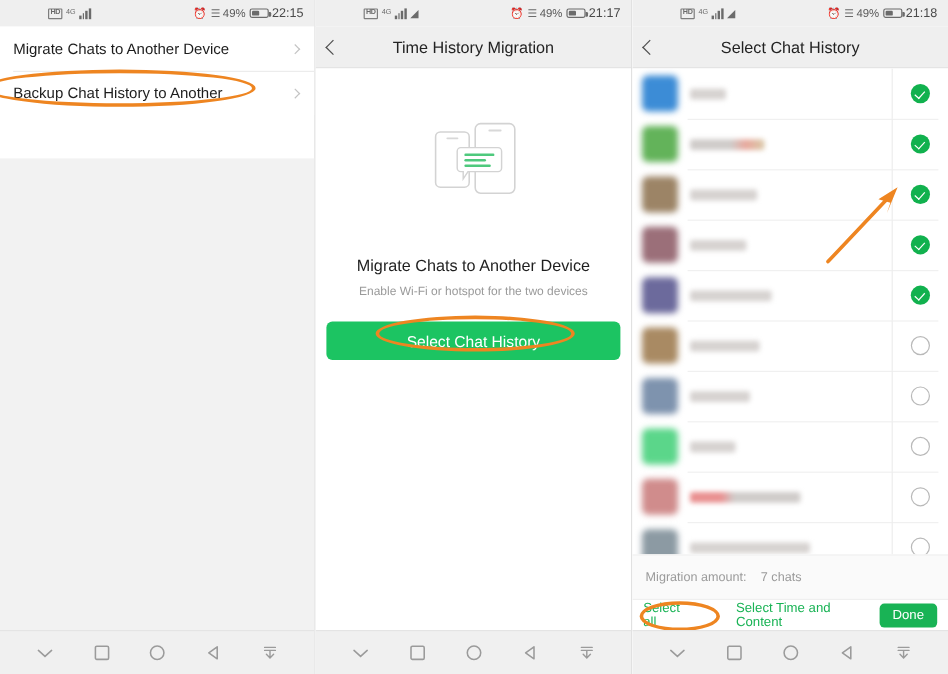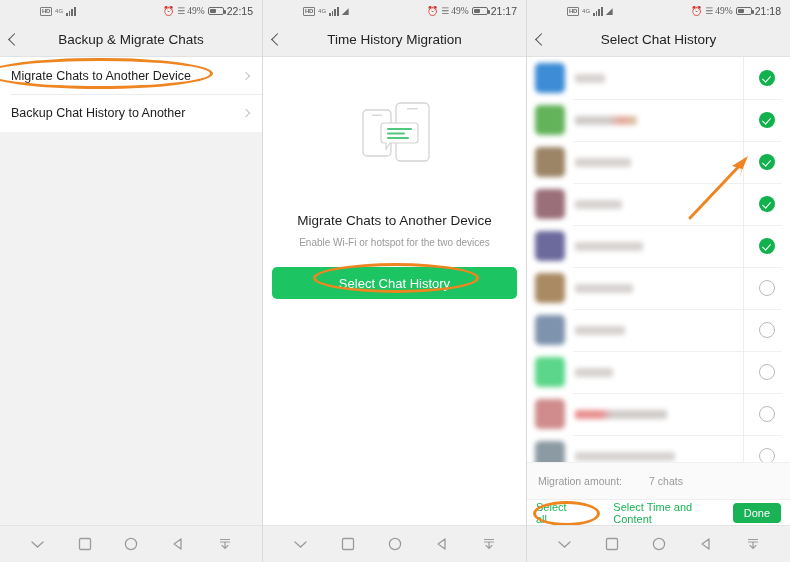--- a/index.html
+++ b/index.html
@@ -41,21 +41,21 @@
   .bars { display: flex; align-items: flex-end; gap: 1px; height: 9px; }
   .bars i { width: 1.7px; background: #6b6b6b; display: block; }
   .bars i:nth-child(1) { height: 3px; }
   .bars i:nth-child(2) { height: 5px; }
   .bars i:nth-child(3) { height: 7px; }
   .bars i:nth-child(4) { height: 9px; }
   .sup { font-size: 6px; vertical-align: super; color: #6b6b6b; }
   .wifi { font-size: 9px; color: #6b6b6b; line-height: 1; }
   .alarm { font-size: 9px; color: #6b6b6b; }
   .vib { font-size: 9px; color: #6b6b6b; letter-spacing: -1px; }
-  .pct { font-size: 9.5px; color: #5a5a5a; font-family: Liberation Serif, serif; }
+  .pct { font-size: 9.5px; color: #5a5a5a; }
   .battery {
     width: 16px; height: 8.5px; border: 1px solid #6b6b6b; border-radius: 2px;
     position: relative; display: inline-block;
   }
   .battery::after {
     content: ""; position: absolute; right: -3px; top: 2px;
     width: 2px; height: 4px; background: #6b6b6b; border-radius: 0 1px 1px 0;
   }
   .battery i { position: absolute; left: 1px; top: 1px; bottom: 1px; width: 45%; background: #6b6b6b; border-radius: 1px; }
   .clock { font-size: 10.5px; color: #4a4a4a; }
@@ -171,21 +171,21 @@
   }
   .untick {
     width: 16px; height: 16px; border-radius: 50%;
     border: 1px solid #b9b9b9; background: #fff;
   }
   .migration-bar {
     position: absolute; left: 0; right: 0; bottom: 63px;
     height: 37px; background: #fafafa;
     display: flex; align-items: center;
     font-size: 10.5px; color: #9b9b9b;
-    padding-left: 11px; gap: 27px;
+    padding-left: 11px; gap: 12px;
     border-top: 1px solid #f0f0f0;
   }
   .action-bar {
     position: absolute; left: 0; right: 0; bottom: 37px;
     height: 26px; background: #ffffff;
     display: flex; align-items: center;
     padding: 0 9px; gap: 16px;
     border-top: 1px solid #efefef;
   }
   .link-green { font-size: 11px; color: #19B355; cursor: pointer; }
@@ -238,24 +238,20 @@
         <span class="alarm">⏰</span>
         <span class="vib">☰</span>
         <span class="pct">49%</span>
         <span class="battery">
             <i></i>
           </span>
         <span class="clock">22:15</span>
       </div>
     </div>
 
-    <div class="titlebar">
-      <span class="back-chevron"></span>
-      <span class="title">Backup &amp; Migrate Chats</span>
-    </div>
 
     <div class="page-bg"></div>
 
     <div class="settings-list">
       <div class="srow">
         <span>Migrate Chats to Another Device</span>
         <span class="chev"></span>
       </div>
       <div class="srow">
         <span>Backup Chat History to Another</span>

